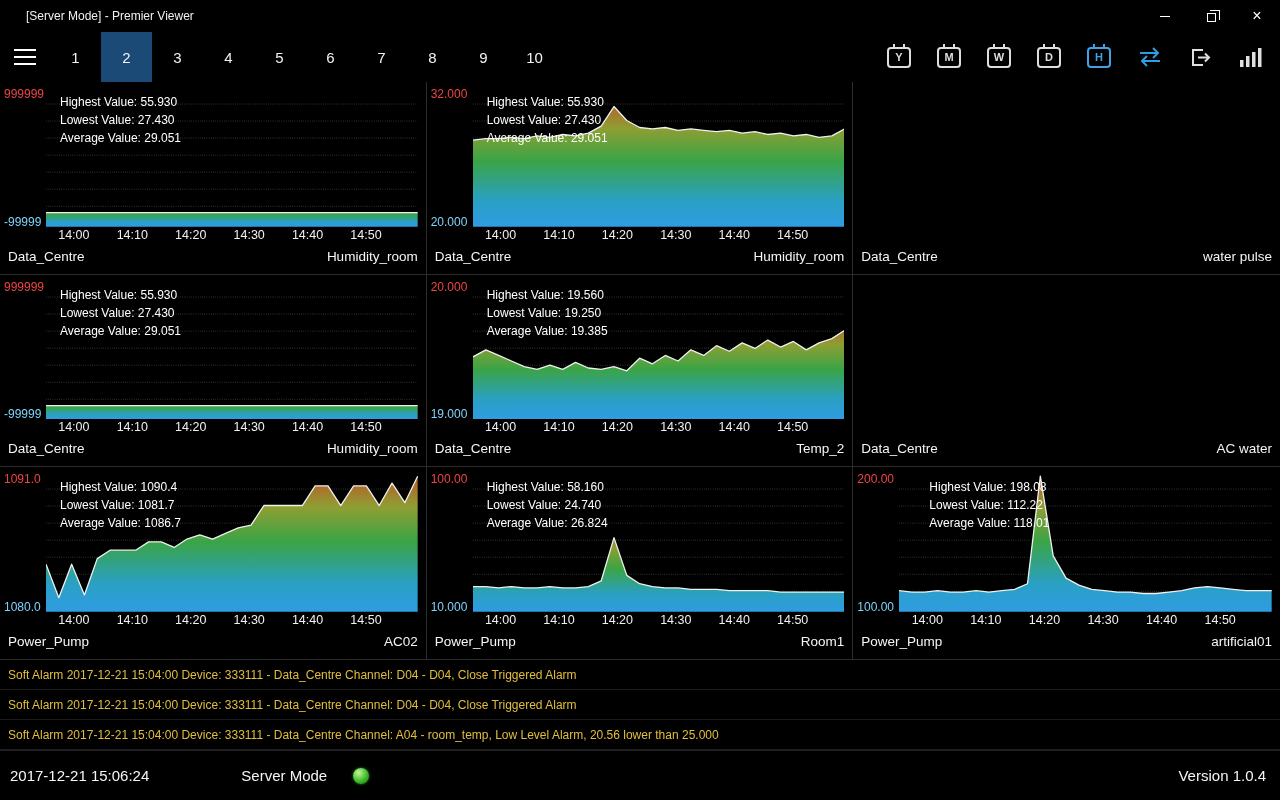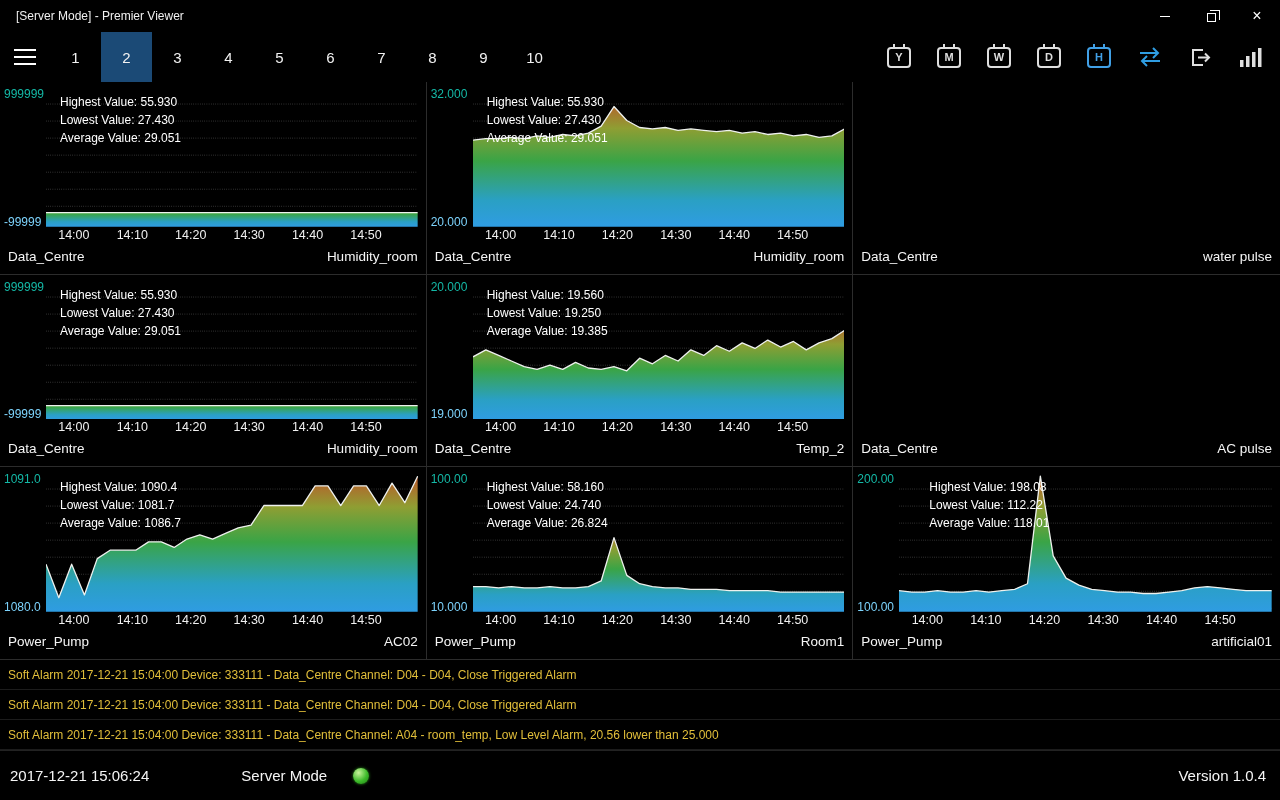--- a/index.html
+++ b/index.html
@@ -1,21 +1,21 @@
 <!DOCTYPE html>
 <html><head>
 <meta charset="utf-8">
 <style>
   *{margin:0;padding:0;box-sizing:border-box}
   html,body{width:1280px;height:800px;background:#000;color:#fff;
     font-family:"Liberation Sans",sans-serif;overflow:hidden}
 
   
   .titlebar{height:32px;display:flex;align-items:center;background:#000}
-  .title{flex:1;font-size:12px;padding-left:16px;color:#f0f0f0}
+  .title{flex:1;font-size:12px;padding-left:26px;color:#f0f0f0}
   .win-btn{width:46px;height:32px;display:flex;align-items:center;justify-content:center;color:#fff}
   .min-glyph{width:10px;height:1px;background:#fff;display:block}
   .restore-glyph{width:9px;height:9px;border:1px solid #fff;position:relative;margin-top:2px}
   .restore-glyph::before{content:"";position:absolute;top:-4px;left:2px;width:9px;height:9px;
     border-top:1px solid #fff;border-right:1px solid #fff}
   .close-glyph{font-size:16px;line-height:16px}
 
   
   .navbar{height:50px;display:flex;align-items:center;background:#000}
   .hamburger{width:50px;height:50px;display:flex;flex-direction:column;justify-content:center;align-items:center;gap:5px}
@@ -30,21 +30,21 @@
   .cal-icon.active{border-color:#41a0e6;color:#41a0e6}
   .cal-icon.active::before,.cal-icon.active::after{background:#41a0e6}
   .svg-icon{display:block}
 
   
   .grid{height:578px;display:grid;grid-template-columns:1fr 1fr 1fr;grid-template-rows:1fr 1fr 1fr;background:#000}
   .panel{border-right:1px solid #2c2c2c;border-bottom:1px solid #2c2c2c;display:flex;flex-direction:column;padding-top:5px;min-width:0}
   .panel.last-col{border-right:none}
   .plot-row{flex:1;display:flex;min-height:0}
   .y-gutter{width:46px;flex:none;position:relative}
-  .y-max{position:absolute;top:0;left:4px;font-size:12px;color:#14b8a6;white-space:nowrap}
+  .y-max{position:absolute;top:0;left:4px;font-size:12px;color:#ef4444;white-space:nowrap}
   .y-min{position:absolute;bottom:-2px;left:4px;font-size:12px;color:#7dd3fc;white-space:nowrap}
   .plot{flex:1;position:relative;margin-right:8px;min-width:0}
   .chart-svg{position:absolute;left:0;top:0;width:100%;height:100%}
   .stats{position:absolute;left:14px;top:6px;font-size:12px;line-height:18px;z-index:2;color:#fff}
   .ticks-row{height:22px;display:flex;flex:none}
   .gutter-spacer{width:46px;flex:none}
   .ticks{flex:1;position:relative;margin-right:8px}
   .x-tick{position:absolute;top:1px;transform:translateX(-50%);font-size:12.5px;color:#f0f0f0;white-space:nowrap}
   .panel-footer{height:25px;flex:none;display:flex;justify-content:space-between;
     padding:0 8px;font-size:13.5px;color:#f5f5f5}
@@ -366,21 +366,21 @@
         <span class="y-min"></span>
       </div>
       <div class="plot"></div>
     </div>
     <div class="ticks-row">
         <div class="gutter-spacer"></div>
         <div class="ticks"></div>
       </div>
     <div class="panel-footer">
       <span>Data_Centre</span>
-      <span>AC pulse</span>
+      <span>AC water</span>
     </div>
   </div>
 
   <div class="panel">
     <div class="plot-row">
       <div class="y-gutter">
         <span class="y-max">1091.0</span>
         <span class="y-min">1080.0</span>
       </div>
       <div class="plot">

